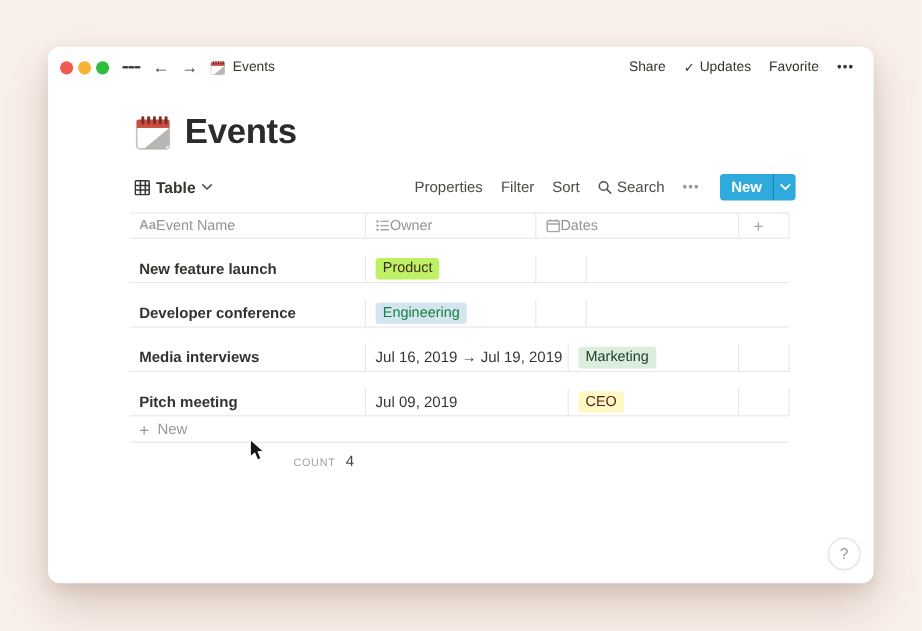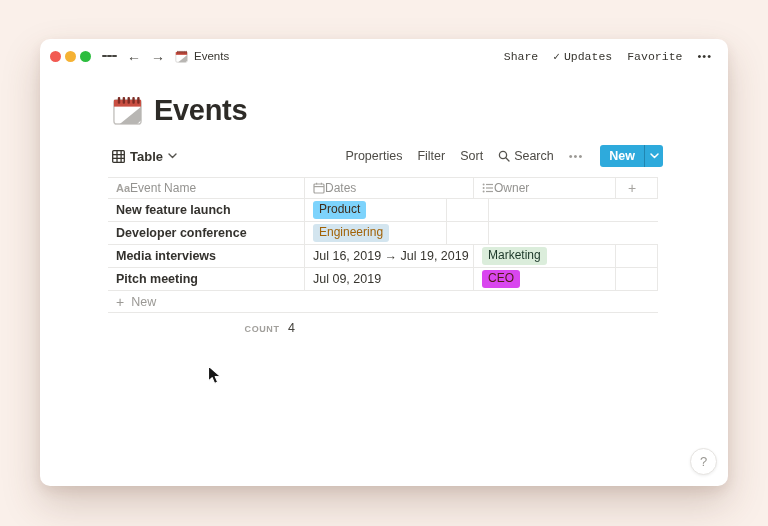--- a/index.html
+++ b/index.html
@@ -27,21 +27,21 @@
   .light.yellow { background:#f5b234; }
   .light.green { background:#2dbd3f; }
   .tb-icon-btn { display:flex; align-items:center; justify-content:center; cursor:default; }
   .hamburger { margin-left:11px; width:15px; }
   .hamburger span { display:block; height:1.6px; background:#46443f; margin:2.4px 0; border-radius:1px; }
   .nav-arrow { font-size:14px; color:#46443f; margin-left:10px; line-height:1; }
   .crumb { display:flex; align-items:center; margin-left:10px; gap:6px; }
   .crumb-label { font-size:11.5px; color:#37352f; }
   .tb-spacer { flex:1; }
   .top-actions { display:flex; align-items:center; gap:15px; }
-  .top-action { font-size:11.5px; color:#37352f; display:flex; align-items:center; gap:4px;font-family:Liberation Mono, monospace; }
+  .top-action { font-size:11.5px; color:#37352f; display:flex; align-items:center; gap:4px; }
   .check-glyph { font-size:11px; color:#37352f; }
   .dots-glyph { font-size:11px; letter-spacing:1px; color:#37352f; }
 
   
   .page-header { display:flex; align-items:center; gap:11px; margin:21px 0 0 72px; }
   .page-title { font-size:29px; font-weight:700; color:#2d2b27; letter-spacing:-.3px; }
 
   
   .spiral-cal { display:inline-block; }
 
@@ -55,40 +55,40 @@
   .vb-action { font-size:12.5px; color:#4d4b46; display:flex; align-items:center; gap:4px; }
   .vb-dots { font-size:11px; letter-spacing:1px; color:#9c9a96; }
   .new-btn { display:flex; align-items:stretch; height:22px; border-radius:3px; overflow:hidden; background:#2eaadc; margin-left:2px; }
   .new-btn-main { display:flex; align-items:center; padding:0 9px; color:#fff; font-size:12.5px; font-weight:600; }
   .new-btn-arrow { display:flex; align-items:center; justify-content:center; width:19px; border-left:1px solid rgba(6,70,96,.35); }
 
   
   .table { margin:9px 70px 0 68px; width:550px; font-size:12.5px; }
   .t-row { display:flex; }
   .t-head { border-top:1px solid #e9e8e6; border-bottom:1px solid #e9e8e6; height:22px; color:#949390; }
-  .t-body-row { border-bottom:1px solid #e9e8e6; height:23px; }
+  .t-body-row { border-bottom:1px solid #e9e8e6; height:23px;margin-top:14px; }
   .cell { display:flex; align-items:center; padding-left:8px; border-right:1px solid #e9e8e6; overflow:hidden; }
   .c1 { width:197px; }
   .c2 { width:169px; }
   .c3 { width:142px; }
   .c4 { width:42px; justify-content:flex-start; padding-left:12px; }
   .head-cell { gap:0; font-size:12px; }
   .aa-glyph { font-size:11px; color:#a5a39f; font-weight:600; }
   .plus-glyph { color:#a5a39f; font-size:14px; font-weight:400; }
   .name-cell { font-weight:600; color:#34322e; font-size:12.5px; }
   .date-cell { color:#37352f; font-size:12.5px; }
   .tag { display:inline-block; padding:1px 6px 2px; border-radius:3px; font-size:12px; line-height:15px; }
-  .tag-yellow { background:#7dd3fc; color:#3f2c1b;text-align:center; }
-  .tag-blue   { background:#d3e5ef; color:#a16207; }
+  .tag-yellow { background:#bef264; color:#3f2c1b;text-align:center; }
+  .tag-blue   { background:#d3e5ef; color:#15803d; }
   .tag-green  { background:#dbeddb; color:#1c3829;text-align:right; }
-  .tag-red    { background:#d946ef; color:#521b17; }
+  .tag-red    { background:#fef9c3; color:#521b17; }
   .new-row { display:flex; align-items:center; height:22px; border-bottom:1px solid #e9e8e6; color:#9b9995; gap:7px; padding-left:8px; font-size:12.5px; }
   .new-row .plus-glyph { color:#9b9995; font-size:14px; }
   .count-row { width:197px; text-align:right; padding:8px 10px 0 0; }
-  .count-label { font-size:9px; letter-spacing:.6px; color:#a2a09c; font-weight:700; }
+  .count-label { font-size:9px; letter-spacing:.6px; color:#a2a09c; font-weight:400; }
   .count-value { font-size:12.5px; color:#45433e; margin-left:5px; font-weight:500; }
 
   
   .help-btn {
     position:absolute; right:11px; bottom:11px; width:27px; height:27px; border-radius:50%;
     background:#fff; border:1px solid #e6e4e1; box-shadow:0 1px 3px rgba(0,0,0,.07);
     display:flex; align-items:center; justify-content:center;
     color:#999792; font-size:13px; font-weight:500;
   }
   .cursor { position:absolute; left:207px; top:365px; width:15px; height:21px; pointer-events:none; }
@@ -188,40 +188,40 @@
         </div>
       </div>
     </div>
 
     <div class="table">
       <div class="t-row t-head">
         <div class="cell c1 head-cell">
           <span class="aa-glyph">Aa</span>
           <span>Event Name</span>
         </div>
-        <div class="cell c2 head-cell">
-          <svg width="12" height="12" viewBox="0 0 12 12">
-            <rect x="1" y="2" width="10" height="9" rx="1" fill="none" stroke="#a5a39f" stroke-width="1.2"></rect>
-            <line x1="1" y1="4.6" x2="11" y2="4.6" stroke="#a5a39f" stroke-width="1.2"></line>
-            <line x1="3.6" y1="0.8" x2="3.6" y2="2.6" stroke="#a5a39f" stroke-width="1.2"></line>
-            <line x1="8.4" y1="0.8" x2="8.4" y2="2.6" stroke="#a5a39f" stroke-width="1.2"></line>
-          </svg>
-          <span>Dates</span>
-        </div>
         <div class="cell c3 head-cell">
           <svg width="12" height="12" viewBox="0 0 12 12">
             <circle cx="1.6" cy="2.5" r="1" fill="#a5a39f"></circle>
               <line x1="4" y1="2.5" x2="11" y2="2.5" stroke="#a5a39f" stroke-width="1.2"></line>
             <circle cx="1.6" cy="6" r="1" fill="#a5a39f"></circle>
               <line x1="4" y1="6" x2="11" y2="6" stroke="#a5a39f" stroke-width="1.2"></line>
             <circle cx="1.6" cy="9.5" r="1" fill="#a5a39f"></circle>
               <line x1="4" y1="9.5" x2="11" y2="9.5" stroke="#a5a39f" stroke-width="1.2"></line>
           </svg>
           <span>Owner</span>
         </div>
+        <div class="cell c2 head-cell">
+          <svg width="12" height="12" viewBox="0 0 12 12">
+            <rect x="1" y="2" width="10" height="9" rx="1" fill="none" stroke="#a5a39f" stroke-width="1.2"></rect>
+            <line x1="1" y1="4.6" x2="11" y2="4.6" stroke="#a5a39f" stroke-width="1.2"></line>
+            <line x1="3.6" y1="0.8" x2="3.6" y2="2.6" stroke="#a5a39f" stroke-width="1.2"></line>
+            <line x1="8.4" y1="0.8" x2="8.4" y2="2.6" stroke="#a5a39f" stroke-width="1.2"></line>
+          </svg>
+          <span>Dates</span>
+        </div>
         <div class="cell c4 head-cell">
           <span class="plus-glyph">+</span>
         </div>
       </div>
 
       <div class="t-row t-body-row">
         <div class="cell c1 name-cell">New feature launch</div>
         <div class="cell c3">
             <span class="tag tag-yellow">Product</span>
           </div>

